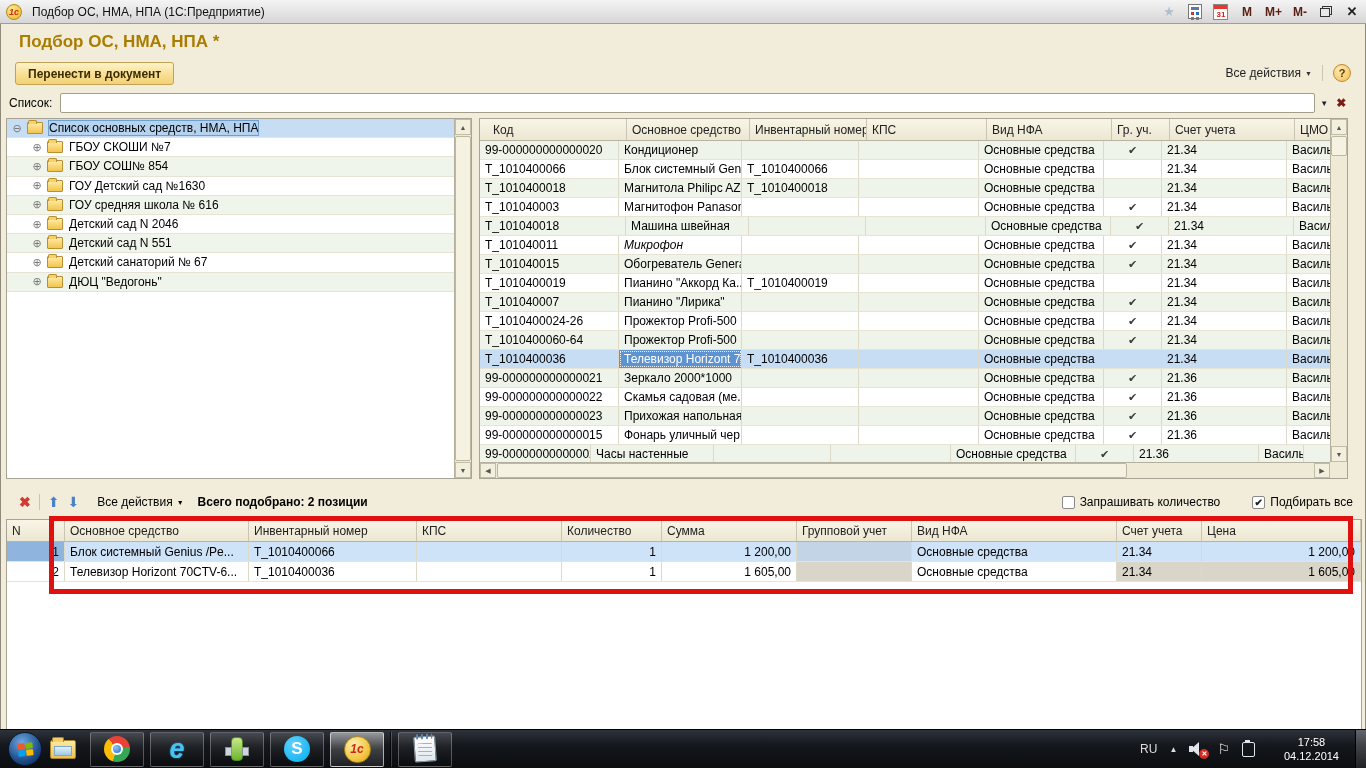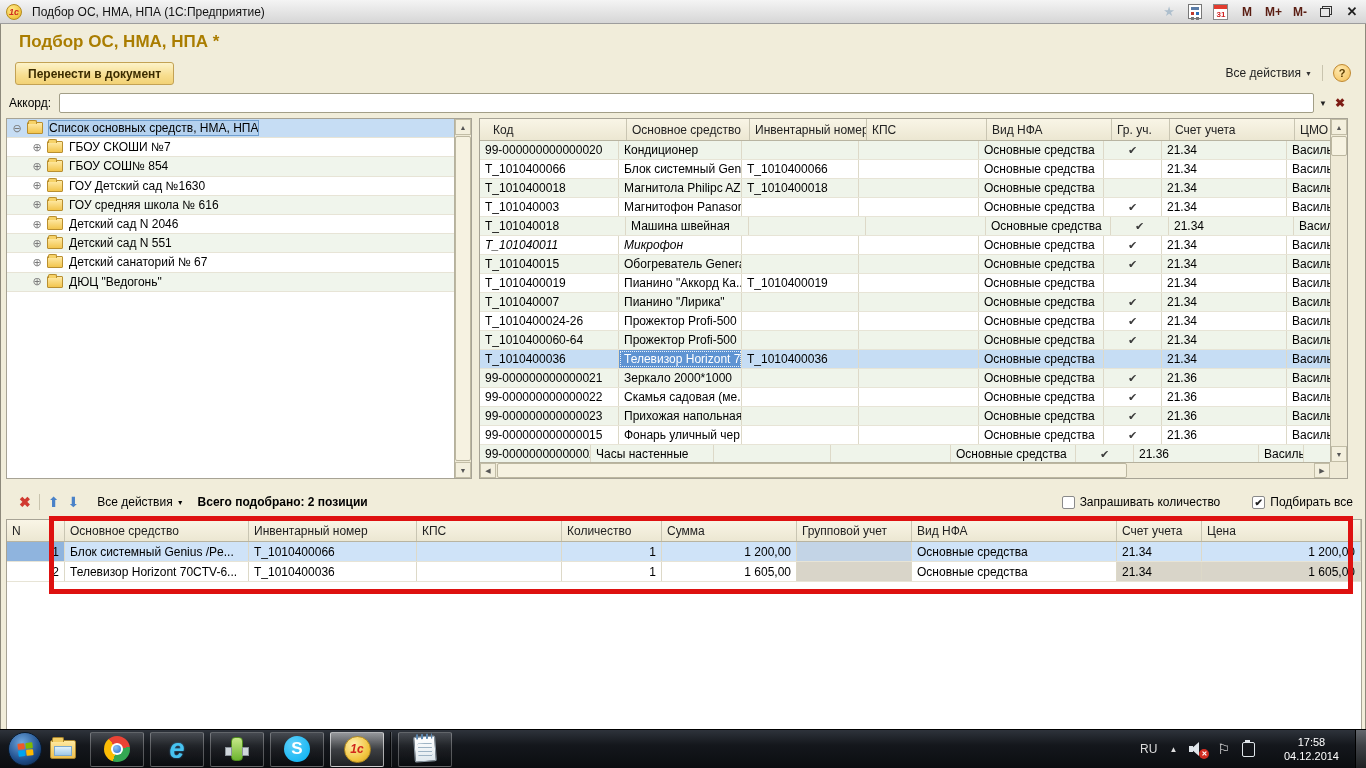--- a/index.html
+++ b/index.html
@@ -214,21 +214,21 @@
   <div class="hdr-actions">
     <span class="all-actions">
       <span>Все действия</span>
         <span class="arr">▼</span>
     </span>
     <span class="sep-v"></span>
     <span class="help-btn">?</span>
   </div>
 
   <div class="search-row">
-    <span class="search-label">Аккорд:</span>
+    <span class="search-label">Список:</span>
     <input class="search-input" value="" style="">
     <span class="combo-arr">▼</span>
     <span class="search-clear">✖</span>
   </div>
 
   <div class="tree-panel">
     <div class="tree-rows">
         <div class="tree-row selected">
           <span class="expander">⊖</span>
           <span class="folder"></span>
@@ -338,21 +338,21 @@
           <div class="g-cell " style="width: 146px;">T_101040018</div>
           <div class="g-cell " style="width: 123px;">Машина швейная</div>
           <div class="g-cell " style="width: 117px;"></div>
           <div class="g-cell " style="width: 120px;"></div>
           <div class="g-cell " style="width: 125px;">Основные средства</div>
           <div class="g-cell center check" style="width: 58px;">✔</div>
           <div class="g-cell " style="width: 125px;">21.34</div>
           <div class="g-cell " style="width: 45px;">Василь</div>
         </div>
         <div class="grid-row">
-          <div class="g-cell " style="width: 139px; font-style: italic;">T_101040011</div>
+          <div class="g-cell " style="width: 139px;">T_101040011</div>
           <div class="g-cell " style="width: 123px; font-style: italic;">Микрофон</div>
           <div class="g-cell " style="width: 117px;"></div>
           <div class="g-cell " style="width: 120px;"></div>
           <div class="g-cell " style="width: 125px;">Основные средства</div>
           <div class="g-cell center check" style="width: 58px;">✔</div>
           <div class="g-cell " style="width: 125px;">21.34</div>
           <div class="g-cell " style="width: 45px;">Василь</div>
         </div>
         <div class="grid-row alt">
           <div class="g-cell " style="width: 139px;">T_101040015</div>

